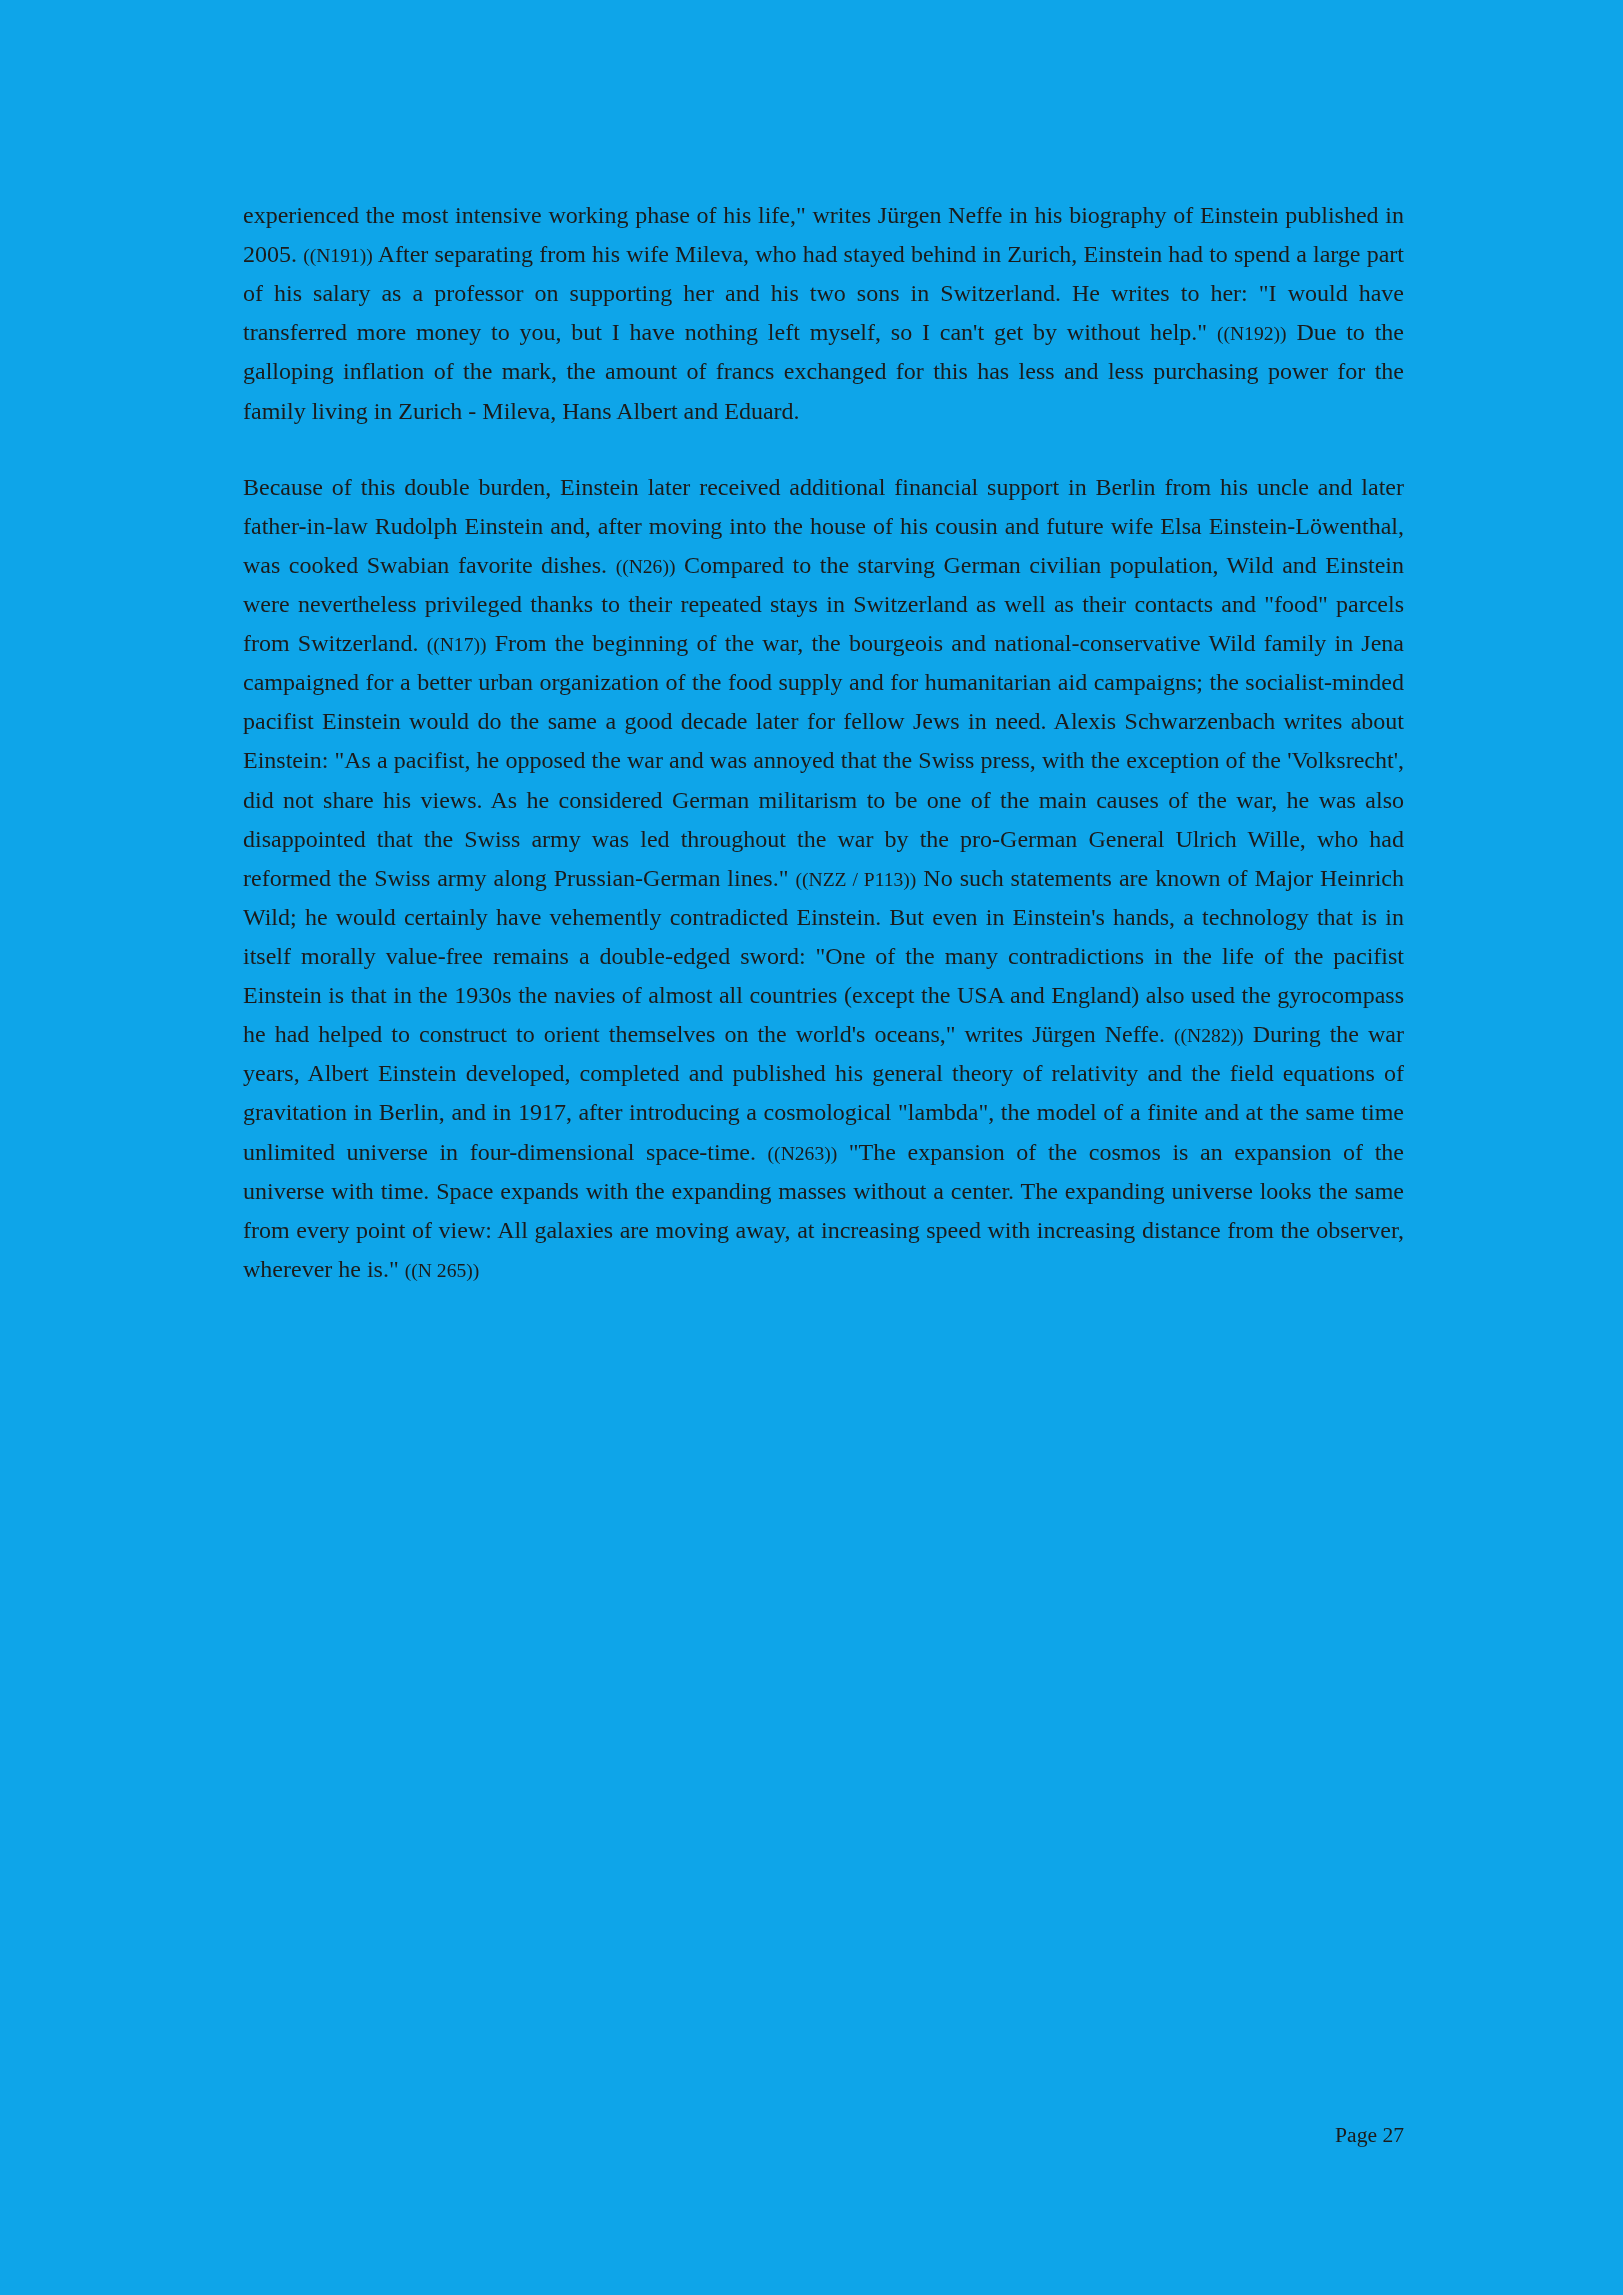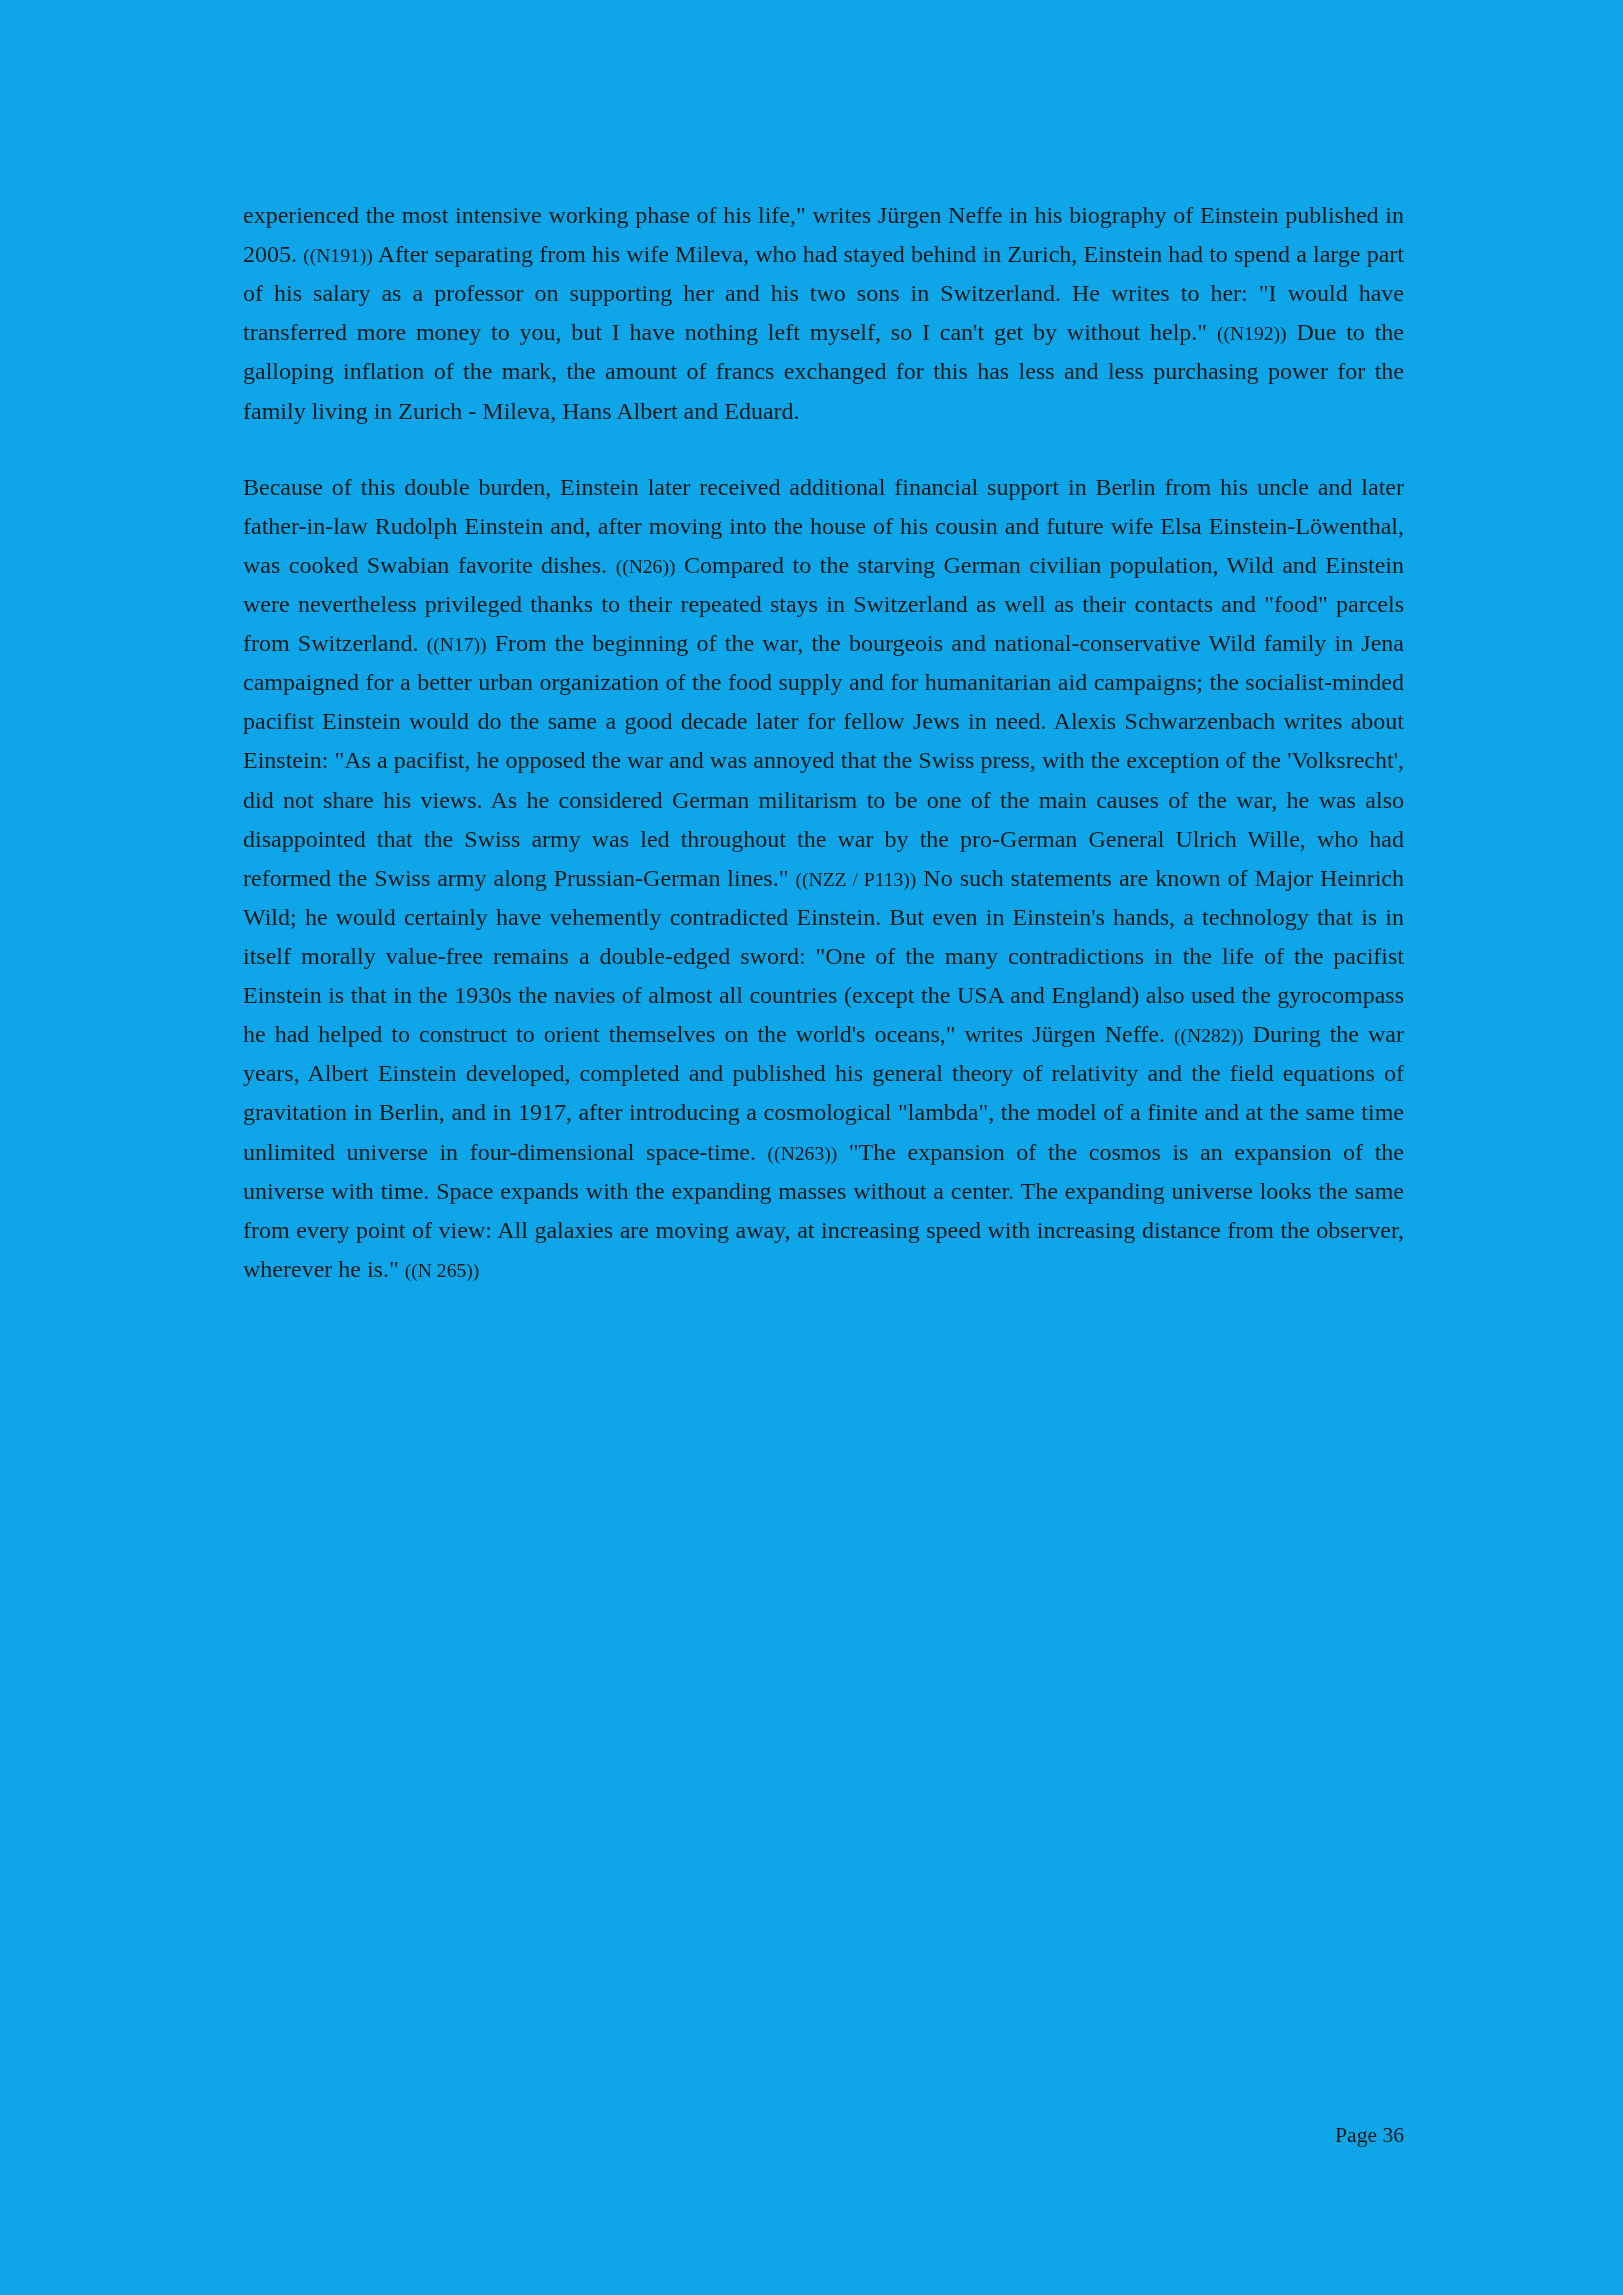--- a/index.html
+++ b/index.html
@@ -50,15 +50,15 @@
   }
 </style>
 </head>
 <body>
 
 <div class="page">
   <div class="content">
     <p class="para" id="para-1">experienced the most intensive working phase of his life," writes Jürgen Neffe in his biography of Einstein published in 2005. <span class="ref">((N191))</span> After separating from his wife Mileva, who had stayed behind in Zurich, Einstein had to spend a large part of his salary as a professor on supporting her and his two sons in Switzerland. He writes to her: "I would have transferred more money to you, but I have nothing left myself, so I can't get by without help." <span class="ref">((N192))</span> Due to the galloping inflation of the mark, the amount of francs exchanged for this has less and less purchasing power for the family living in Zurich - Mileva, Hans Albert and Eduard.</p>
     <p class="para" id="para-2">Because of this double burden, Einstein later received additional financial support in Berlin from his uncle and later father-in-law Rudolph Einstein and, after moving into the house of his cousin and future wife Elsa Einstein-Löwenthal, was cooked Swabian favorite dishes. <span class="ref">((N26))</span> Compared to the starving German civilian population, Wild and Einstein were nevertheless privileged thanks to their repeated stays in Switzerland as well as their contacts and "food" parcels from Switzerland. <span class="ref">((N17))</span> From the beginning of the war, the bourgeois and national-conservative Wild family in Jena campaigned for a better urban organization of the food supply and for humanitarian aid campaigns; the socialist-minded pacifist Einstein would do the same a good decade later for fellow Jews in need. Alexis Schwarzenbach writes about Einstein: "As a pacifist, he opposed the war and was annoyed that the Swiss press, with the exception of the 'Volksrecht', did not share his views. As he considered German militarism to be one of the main causes of the war, he was also disappointed that the Swiss army was led throughout the war by the pro-German General Ulrich Wille, who had reformed the Swiss army along Prussian-German lines." <span class="ref">((NZZ / P113))</span> No such statements are known of Major Heinrich Wild; he would certainly have vehemently contradicted Einstein. But even in Einstein's hands, a technology that is in itself morally value-free remains a double-edged sword: "One of the many contradictions in the life of the pacifist Einstein is that in the 1930s the navies of almost all countries (except the USA and England) also used the gyrocompass he had helped to construct to orient themselves on the world's oceans," writes Jürgen Neffe. <span class="ref">((N282))</span> During the war years, Albert Einstein developed, completed and published his general theory of relativity and the field equations of gravitation in Berlin, and in 1917, after introducing a cosmological "lambda", the model of a finite and at the same time unlimited universe in four-dimensional space-time. <span class="ref">((N263))</span> "The expansion of the cosmos is an expansion of the universe with time. Space expands with the expanding masses without a center. The expanding universe looks the same from every point of view: All galaxies are moving away, at increasing speed with increasing distance from the observer, wherever he is." <span class="ref">((N 265))</span></p>
   </div>
-  <div class="footer">Page 36</div>
+  <div class="footer">Page 27</div>
 </div>
 
 
 </body></html>

